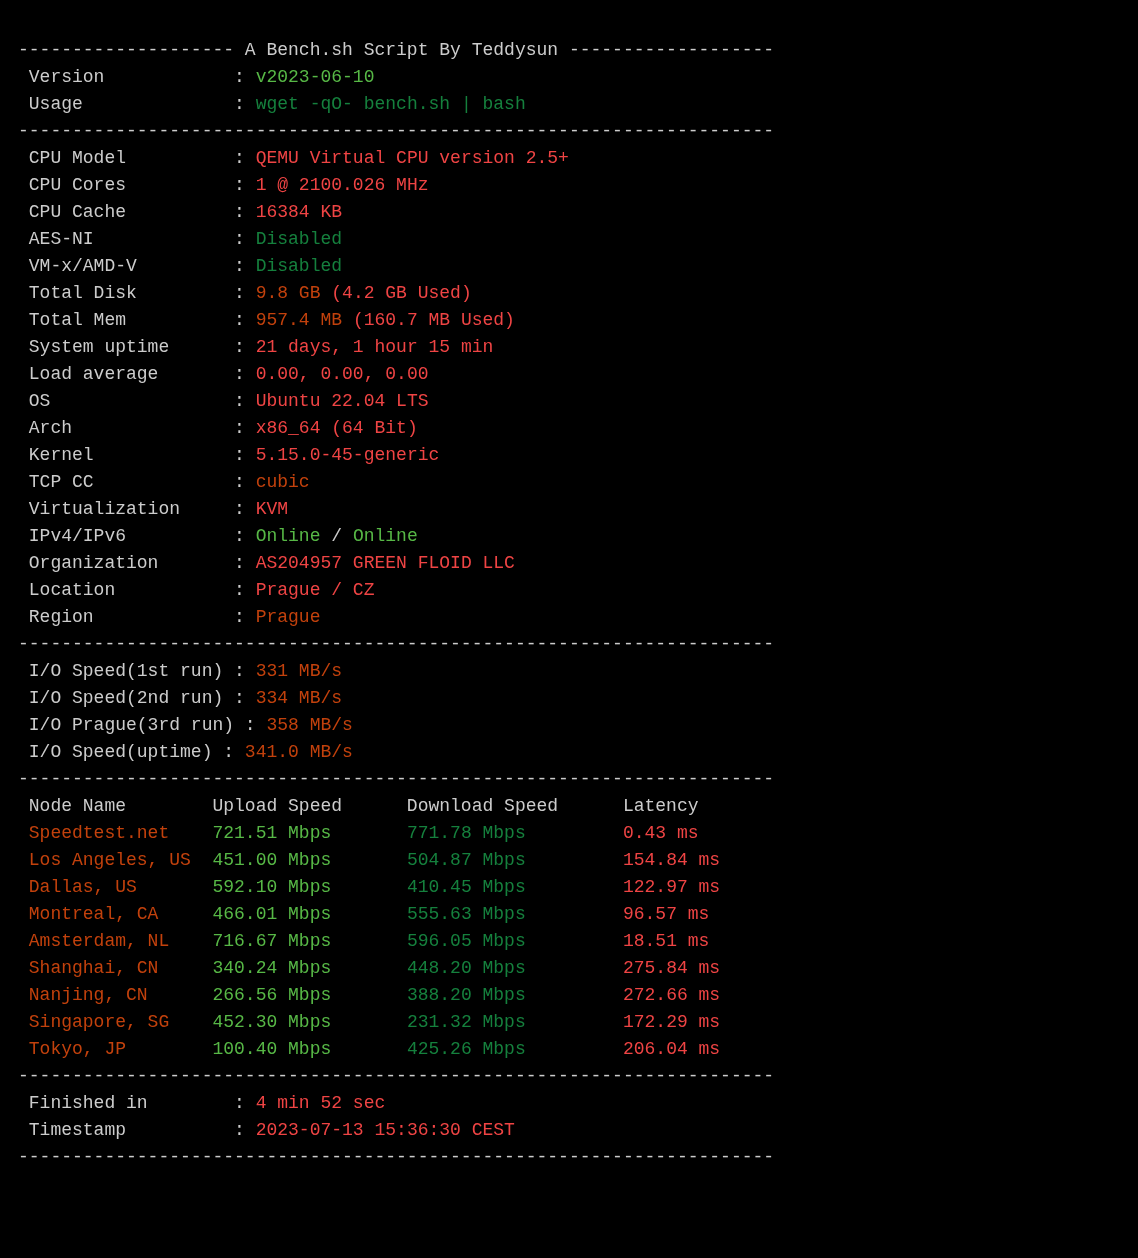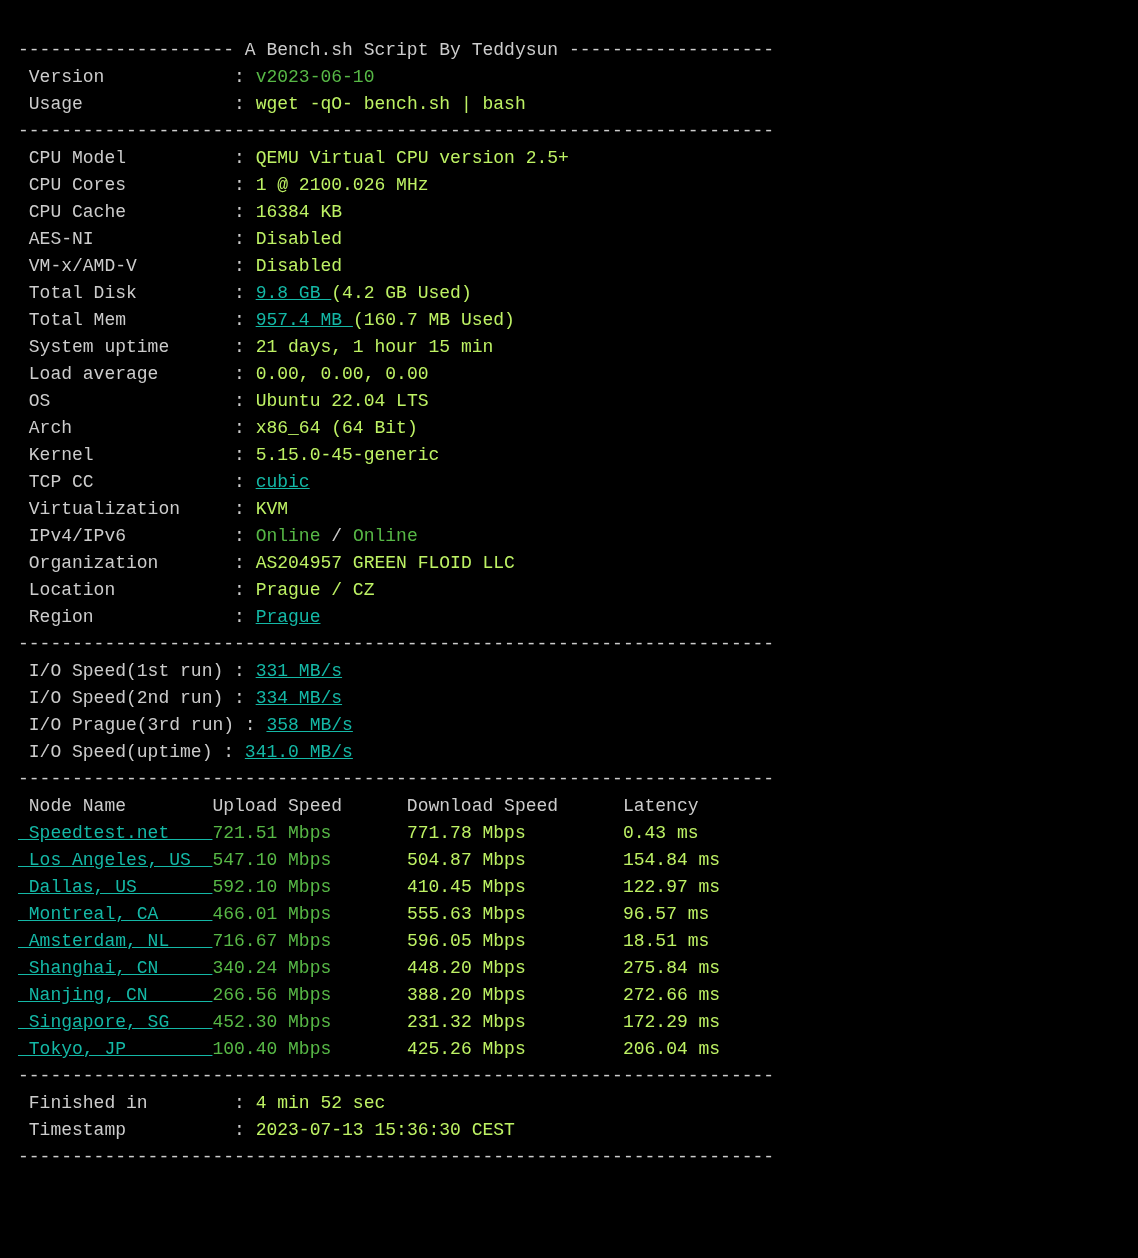--- a/index.html
+++ b/index.html
@@ -9,23 +9,23 @@
     font-family: "Consolas", "Monaco", "Courier New", monospace;
     font-size: 18px;
     line-height: 27px;
     color: #cccccc;
     white-space: pre;
     width: 1138px;
     box-sizing: border-box;
   }
   .white  { color: #cccccc; }
   .green  { color: #57b846; text-align: center; }
-  .red    { color: #bef264; }
-  .cyan   { color: #bef264; }
-  .yellow { color: #14b8a6; text-decoration: underline; }
+  .red    { color: #15803d; }
+  .cyan   { color: #ef4444; }
+  .yellow { color: #c2410c; }
 </style>
 </head>
 <body>
 <span><span class="white">-------------------- A Bench.sh Script By Teddysun -------------------</span>
 <span class="white"> Version            </span><span class="white">: </span><span class="green">v2023-06-10</span>
 <span class="white"> Usage              </span><span class="white">: </span><span class="red">wget -qO- bench.sh | bash</span>
 <span class="white">----------------------------------------------------------------------</span>
 <span class="white"> CPU Model          </span><span class="white">: </span><span class="cyan">QEMU Virtual CPU version 2.5+</span>
 <span class="white"> CPU Cores          </span><span class="white">: </span><span class="cyan">1 @ 2100.026 MHz</span>
 <span class="white"> CPU Cache          </span><span class="white">: </span><span class="cyan">16384 KB</span>
@@ -45,21 +45,21 @@
 <span class="white"> Location           </span><span class="white">: </span><span class="cyan">Prague / CZ</span>
 <span class="white"> Region             </span><span class="white">: </span><span class="yellow">Prague</span>
 <span class="white">----------------------------------------------------------------------</span>
 <span class="white"> I/O Speed(1st run) </span><span class="white">: </span><span class="yellow">331 MB/s</span>
 <span class="white"> I/O Speed(2nd run) </span><span class="white">: </span><span class="yellow">334 MB/s</span>
 <span class="white"> I/O Prague(3rd run) </span><span class="white">: </span><span class="yellow">358 MB/s</span>
 <span class="white"> I/O Speed(uptime) </span><span class="white">: </span><span class="yellow">341.0 MB/s</span>
 <span class="white">----------------------------------------------------------------------</span>
 <span class="white"> Node Name        Upload Speed      Download Speed      Latency     </span>
 <span class="yellow"> Speedtest.net    </span><span class="green">721.51 Mbps       </span><span class="red">771.78 Mbps         </span><span class="cyan">0.43 ms    </span>
-<span class="yellow"> Los Angeles, US  </span><span class="green">547.10 Mbps       </span><span class="red">504.87 Mbps         </span><span class="cyan">154.84 ms  </span>
+<span class="yellow"> Los Angeles, US  </span><span class="green">451.00 Mbps       </span><span class="red">504.87 Mbps         </span><span class="cyan">154.84 ms  </span>
 <span class="yellow"> Dallas, US       </span><span class="green">592.10 Mbps       </span><span class="red">410.45 Mbps         </span><span class="cyan">122.97 ms  </span>
 <span class="yellow"> Montreal, CA     </span><span class="green">466.01 Mbps       </span><span class="red">555.63 Mbps         </span><span class="cyan">96.57 ms   </span>
 <span class="yellow"> Amsterdam, NL    </span><span class="green">716.67 Mbps       </span><span class="red">596.05 Mbps         </span><span class="cyan">18.51 ms   </span>
 <span class="yellow"> Shanghai, CN     </span><span class="green">340.24 Mbps       </span><span class="red">448.20 Mbps         </span><span class="cyan">275.84 ms  </span>
 <span class="yellow"> Nanjing, CN      </span><span class="green">266.56 Mbps       </span><span class="red">388.20 Mbps         </span><span class="cyan">272.66 ms  </span>
 <span class="yellow"> Singapore, SG    </span><span class="green">452.30 Mbps       </span><span class="red">231.32 Mbps         </span><span class="cyan">172.29 ms  </span>
 <span class="yellow"> Tokyo, JP        </span><span class="green">100.40 Mbps       </span><span class="red">425.26 Mbps         </span><span class="cyan">206.04 ms  </span>
 <span class="white">----------------------------------------------------------------------</span>
 <span class="white"> Finished in        </span><span class="white">: </span><span class="cyan">4 min 52 sec</span>
 <span class="white"> Timestamp          </span><span class="white">: </span><span class="cyan">2023-07-13 15:36:30 CEST</span>

